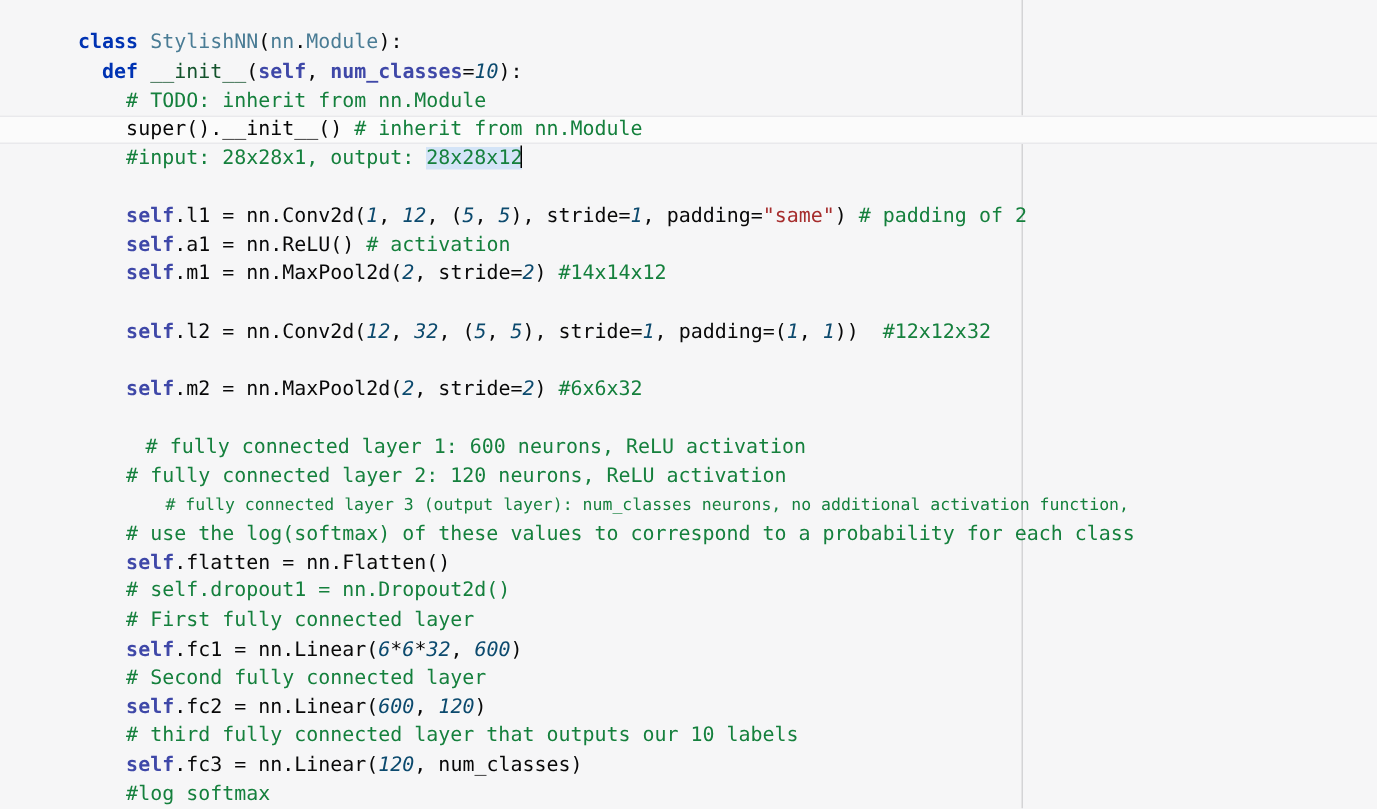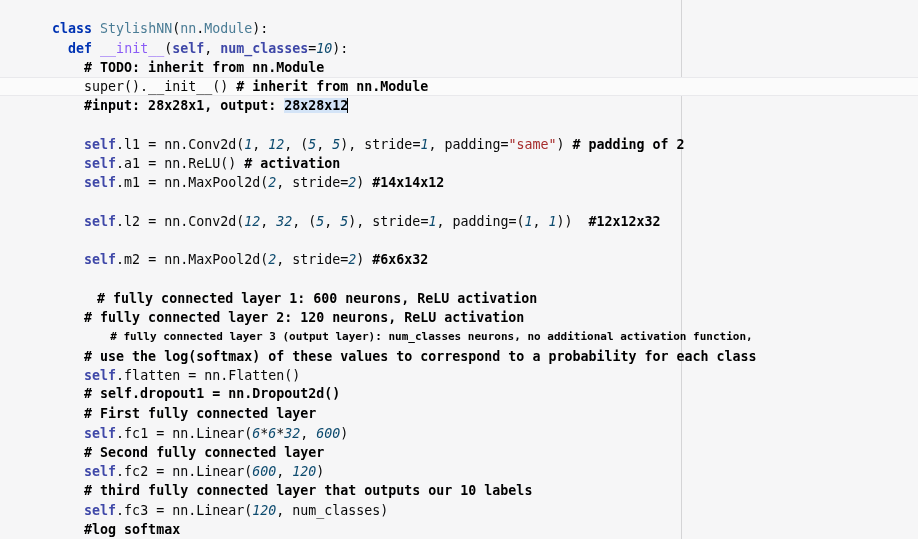--- a/index.html
+++ b/index.html
@@ -69,24 +69,24 @@
     border-top: 1px solid #e9e9ec;
     border-bottom: 1px solid #e9e9ec;
     box-sizing: border-box;
     z-index: 2;
   }
 
   
   .kw        { color: #0033b3; font-weight: bold; }
   .self      { color: #3f48a8; font-weight: bold; }
   .cls       { color: #4a7c95; }
-  .fn        { color: #8b5cf6; }
+  .fn        { color: #14532d; }
   .num       { color: #0c4a6e; font-style: italic; }
   .str       { color: #a62c2c; }
-  .cmt       { color: #000000; font-weight: bold; }
+  .cmt       { color: #15803d; }
   .plain     { color: #080808; }
 
   .sel {
     background: #d4e4f7;
   }
 
   .caret {
     display: inline-block;
     width: 1px;
     height: 15px;

